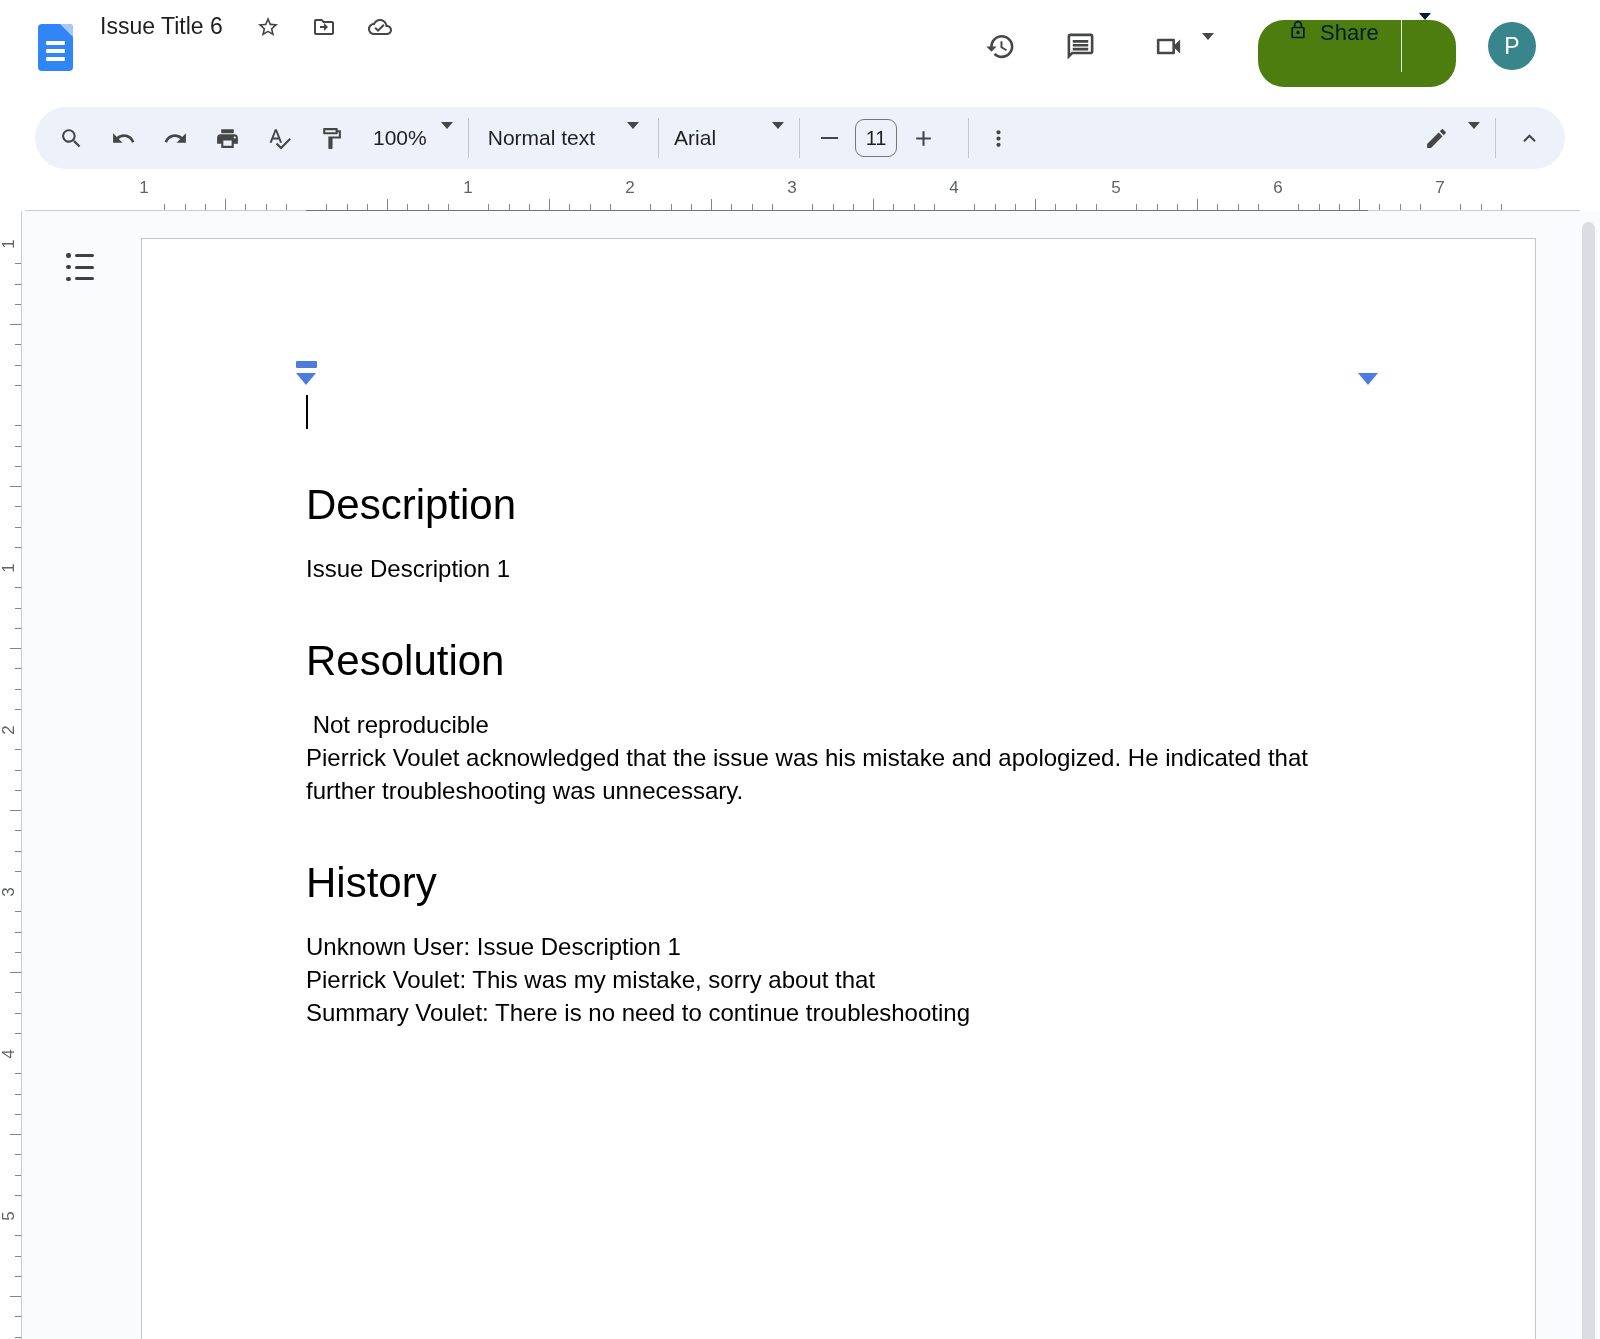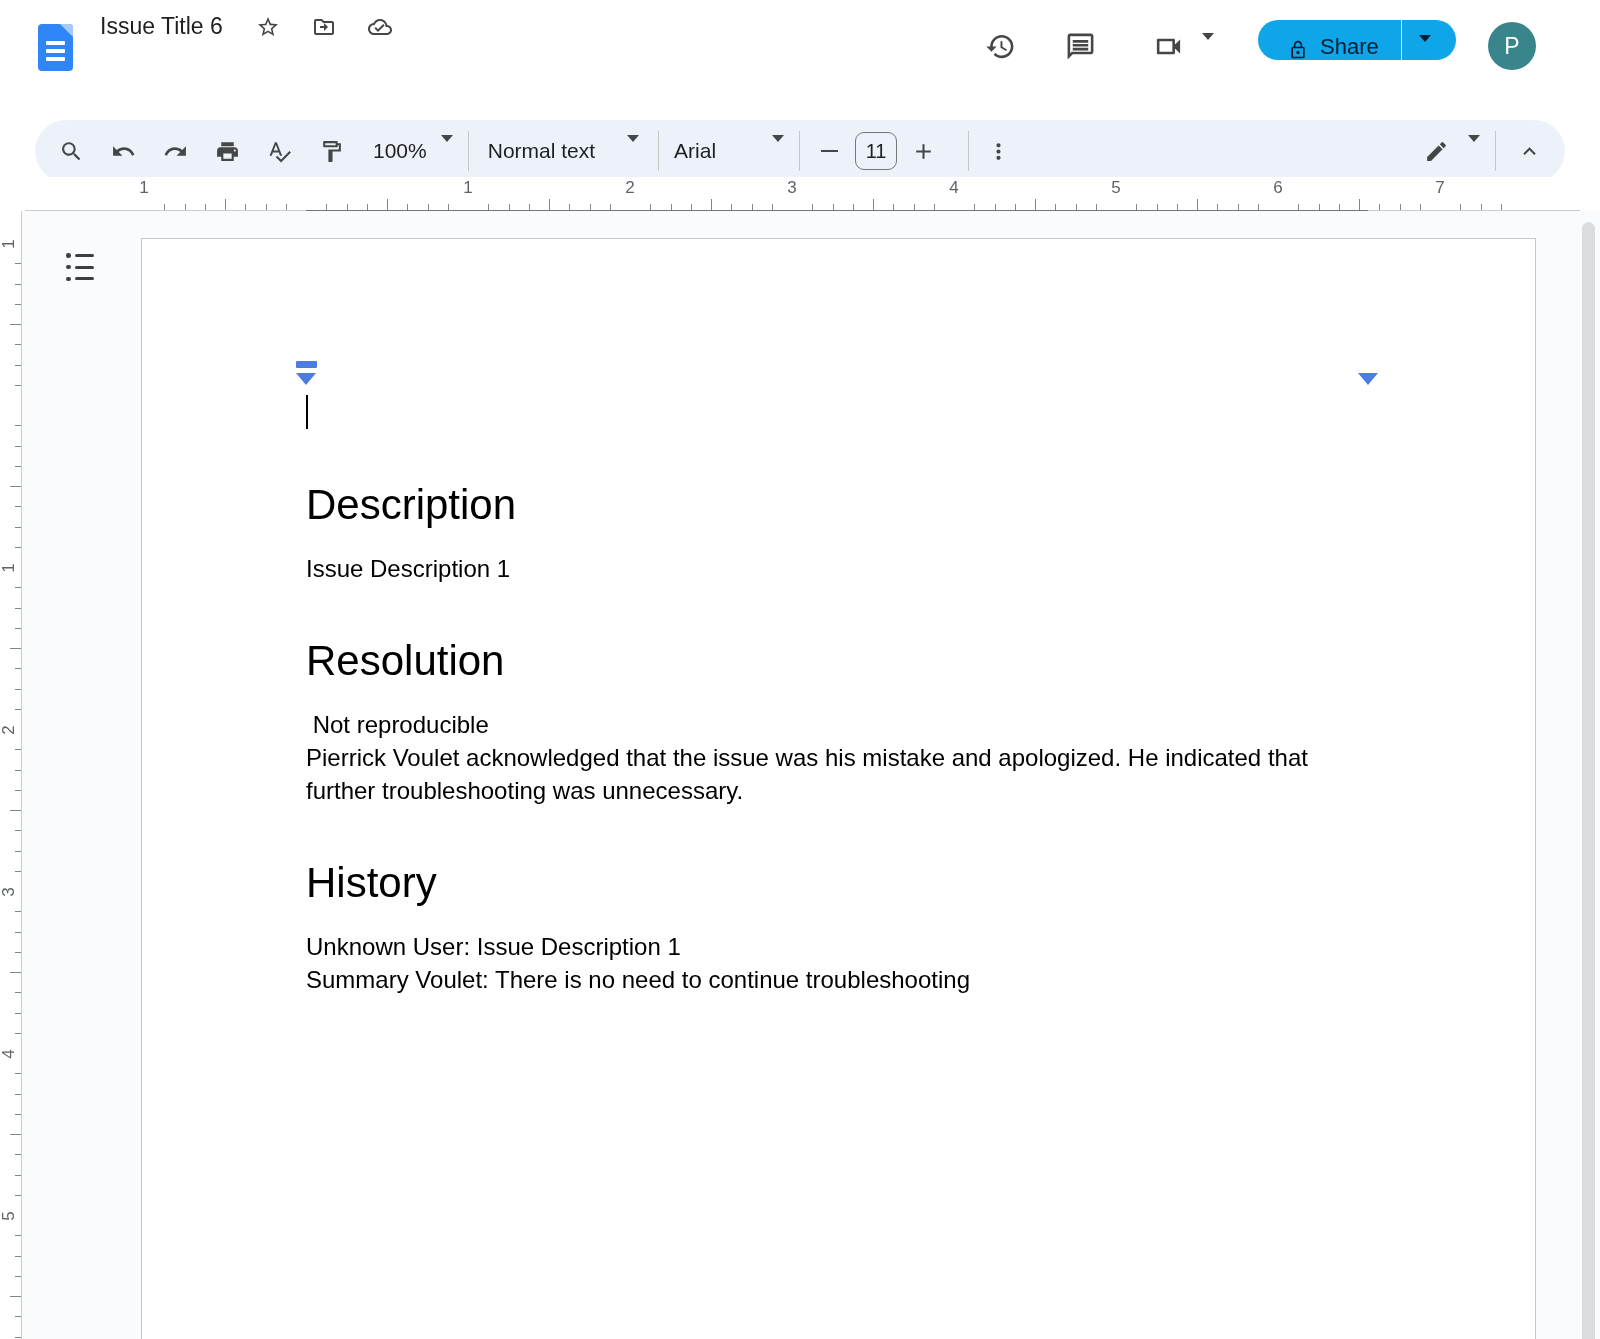--- a/index.html
+++ b/index.html
@@ -21,33 +21,33 @@
   .title-icons { display:flex; align-items:center; gap:30px; margin-left:32px; }
   .ticon { width:26px; height:26px; display:flex; align-items:center; justify-content:center; cursor:pointer; }
   .ticon svg { width:24px; height:24px; fill:#444746; }
   .menubar { position:absolute; left:101px; top:55px; display:flex; gap:29px; font-size:21.5px; color:#1f1f1f; }
   .menu-item { cursor:pointer; padding:2px 2px; border-radius:6px; }
 
   .top-right-icon { position:absolute; top:28px; width:36px; height:36px; display:flex; align-items:center; justify-content:center; cursor:pointer; }
   .top-right-icon svg { width:31px; height:31px; fill:#444746; }
   .video-caret { position:absolute; left:1202px; top:40px; }
   .caret { width:0; height:0; border-left:6px solid transparent; border-right:6px solid transparent; border-top:7px solid #444746; }
-  .share-btn { position:absolute; left:1258px; top:20px; width:198px; height:40px; background:#0ea5e9;
-    border-radius:26px; display:flex; align-items:flex-end; cursor:pointer; }
+  .share-btn { position:absolute; left:1258px; top:20px; width:198px; height:67px; background:#4d7c0f;
+    border-radius:26px; display:flex; align-items:flex-start; cursor:pointer; }
   .share-btn .lock { margin-left:30px; width:20px; height:20px; }
   .share-btn .lock svg { width:20px; height:20px; fill:#001d35; }
   .share-label { font-size:22px; color:#001d35; margin-left:12px; font-weight:500; }
   .share-divider { width:1px; height:52px; background:#ffffff; opacity:.85; margin-left:22px; }
   .share-caret { margin-left:17px; }
   .share-caret .caret { border-top-color:#001d35; }
   .avatar { position:absolute; left:1488px; top:22px; width:48px; height:48px; border-radius:50%;
     background:#38868c; color:#fff; font-size:23px; display:flex; align-items:center; justify-content:center; cursor:pointer; }
 
   
-  .toolbar { position:absolute; left:35px; top:120px; width:1530px; height:62px; background:#edf2fa;
+  .toolbar { position:absolute; left:35px; top:107px; width:1530px; height:62px; background:#edf2fa;
     border-radius:31px; display:flex; align-items:center; padding:0 18px; }
   .tbtn { width:36px; height:36px; margin-right:16px; display:flex; align-items:center; justify-content:center; cursor:pointer; border-radius:6px; }
   .tbtn svg { width:25px; height:25px; fill:#444746; }
   .tdiv { width:1px; height:40px; background:#c4c7c5; margin:0 15px; }
   .tcontrol { display:flex; align-items:center; cursor:pointer; }
   .tlabel { font-size:21px; color:#1f1f1f; }
   .ctl-caret { margin-left:14px; }
   .zoom-ctl { margin-left:8px; }
   .style-ctl { padding:0 4px; }
   .style-ctl .ctl-caret { margin-left:32px; }
@@ -404,18 +404,19 @@
       <h2 class="doc-h2">Description</h2>
       <p class="doc-p">Issue Description 1</p>
 
       <h2 class="doc-h2">Resolution</h2>
       <p class="doc-p"> Not reproducible</p>
 
       <p class="doc-p">Pierrick Voulet acknowledged that the issue was his mistake and apologized. He indicated that further troubleshooting was unnecessary.</p>
 
       <h2 class="doc-h2">History</h2>
       <p class="doc-p">Unknown User: Issue Description 1</p>
+      <p class="doc-p">Pierrick Voulet: This was my mistake, sorry about that</p>
       <p class="doc-p">Summary Voulet: There is no need to continue troubleshooting</p>
     </div>
   </div>
 </div>
 
 <div class="scrollbar-thumb"></div>
 
 </body></html>

